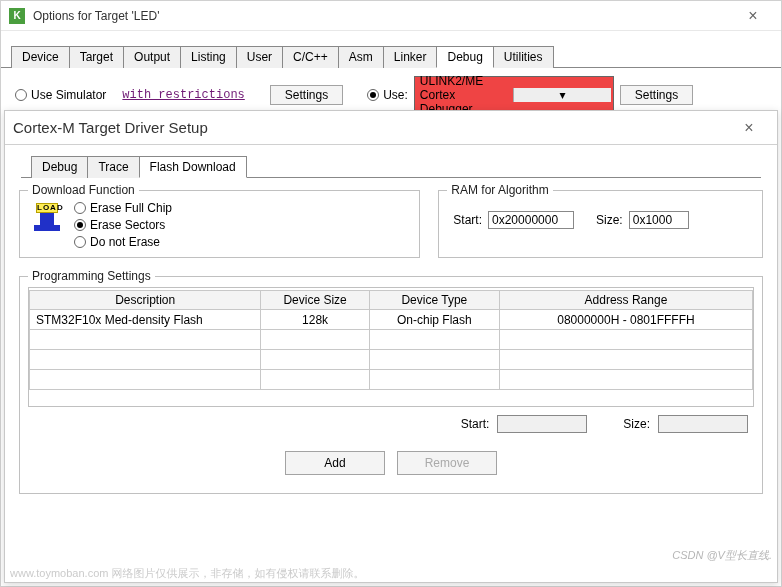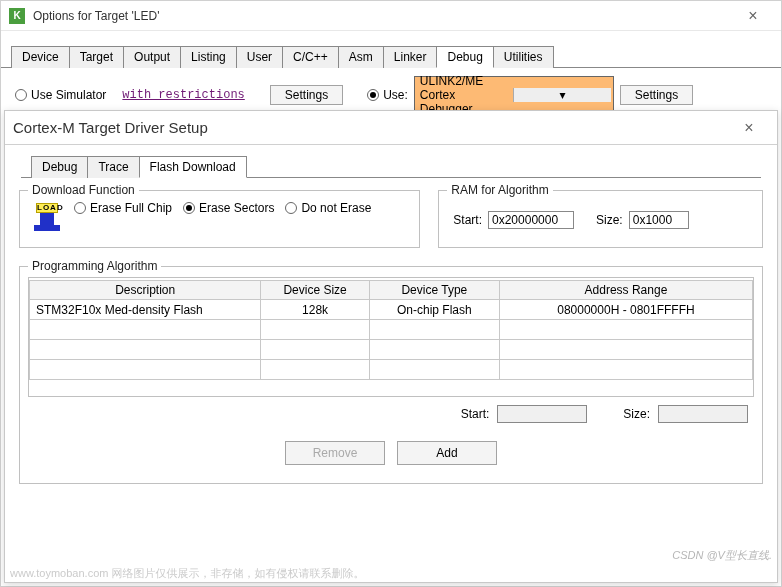--- a/index.html
+++ b/index.html
@@ -14,40 +14,40 @@
 .tab{padding:3px 10px;border:1px solid #888;border-bottom:none;margin-right:-1px;background:#f0f0f0;cursor:pointer;position:relative;bottom:-1px}
 .tab.active{background:#fff;border-bottom:1px solid #fff;z-index:1}
 .row1{display:flex;align-items:center;padding:8px 14px;gap:6px}
 .radio{display:inline-flex;align-items:center;gap:4px}
 .radio .r{width:12px;height:12px;border:1px solid #666;border-radius:50%;display:inline-flex;align-items:center;justify-content:center}
 .radio .r.on::after{content:"";width:6px;height:6px;background:#000;border-radius:50%}
 .lnk{color:#701a75;text-decoration:underline;margin-left:10px;font-family:"Courier New",monospace}
 .btn{border:1px solid #a3a3a3;background:#f4f4f4;padding:2px 14px;cursor:pointer;font-family:inherit;min-width:70px}
 .btn.wide{min-width:100px;padding:4px 14px}
 .btn:disabled,.btn.disabled{color:#aaa}
-.sel{border:1px solid #666;background:#fdba74;padding:1px 2px;height:37px;display:flex;align-items:center;width:200px}
+.sel{border:1px solid #666;background:#ef4444;padding:1px 2px;height:37px;display:flex;align-items:center;width:200px}
 .sel span{flex:1;padding:0 3px}
 .sel .ar{width:16px;text-align:center;border-left:1px solid #aaa;background:#eee}
 .dlg{position:absolute;left:4px;top:110px;right:4px;bottom:4px;background:#fff;border:1px solid #c8c8c8;box-shadow:0 2px 8px rgba(0,0,0,.15)}
 .dlg .titlebar{border-bottom:1px solid #d0d0d0;height:34px}
 .dlg .titlebar .title{font-size:15px}
 .dlg-body{padding:0 8px 8px 8px}
 .grp{border:1px solid #c0c0c0;margin:12px 6px 6px 6px;padding:10px 8px 8px 8px;position:relative}
 .grp .lgnd{position:absolute;top:-8px;left:8px;background:#fff;padding:0 4px;color:#222}
 .two{display:flex;gap:6px}
 .two>div:first-child{flex:1.25}
 .two>div:last-child{flex:1}
 .dl-row{display:flex;align-items:flex-start;gap:8px}
 .load-ic{width:34px;height:34px;position:relative;margin:2px 2px 0 2px}
 .load-ic .bar{position:absolute;left:6px;right:6px;top:0;height:10px;background:#ffee55;border:1px solid #b8a000;font-size:8px;text-align:center;font-weight:bold;letter-spacing:1px;line-height:8px}
 .load-ic .body{position:absolute;left:10px;top:10px;width:14px;height:18px;background:#2030c8}
 .load-ic .body::before,.load-ic .body::after{content:"";position:absolute;width:6px;height:6px;background:#2030c8;bottom:0}
 .load-ic .body::before{left:-6px}
 .load-ic .body::after{right:-6px}
-.col{display:flex;flex-direction:row;gap:11px}
+.col{display:flex;flex-direction:column;gap:3px}
 .chk{display:inline-flex;align-items:center;gap:4px}
 .chk .b{width:12px;height:12px;border:1px solid #666;display:inline-flex;align-items:center;justify-content:center;font-size:10px;line-height:1}
 .chk .b.on::after{content:"✓";color:#000}
 .ram{display:flex;align-items:center;gap:6px;padding:10px 6px}
 .txt{border:1px solid #888;padding:1px 3px;background:#fff;height:18px;display:inline-block}
 .txt.ro{background:#f0f0f0;color:#666}
 .tbl{width:100%;border-collapse:collapse;margin-top:2px}
 .tbl th,.tbl td{border:1px solid #c8c8c8;padding:2px 6px;text-align:left;font-weight:normal}
 .tbl th{background:#f4f4f4;text-align:center}
 .tbl td{height:20px}
@@ -147,21 +147,21 @@
           <span>Start:</span>
           <span class="txt" style="width:86px">0x20000000</span>
           <span style="width:10px"></span>
           <span>Size:</span>
           <span class="txt" style="width:60px">0x1000</span>
         </div>
       </div>
     </div>
 
     <div class="grp">
-      <div class="lgnd">Programming Algorithm</div>
+      <div class="lgnd">Programming Settings</div>
       <div class="tbl-wrap">
         <table class="tbl">
           <thead>
               <tr>
             <th style="width:32%">Description</th>
             <th style="width:15%">Device Size</th>
             <th style="width:18%">Device Type</th>
             <th>Address Range</th>
           </tr>
             </thead>
@@ -195,21 +195,21 @@
       </div>
       <div class="foot">
         <div class="sp"></div>
         <span>Start:</span>
         <span class="txt ro" style="width:90px"></span>
         <span style="width:20px"></span>
         <span>Size:</span>
         <span class="txt ro" style="width:90px"></span>
       </div>
       <div class="btns">
+        <button class="btn wide">Add</button>
         <button class="btn wide disabled">Remove</button>
-        <button class="btn wide">Add</button>
       </div>
     </div>
   </div>
 </div>
 
 <div class="wm">CSDN @V型长直线.</div>
 <div class="wm2">www.toymoban.com  网络图片仅供展示，非存储，如有侵权请联系删除。</div>
 
 </body></html>

